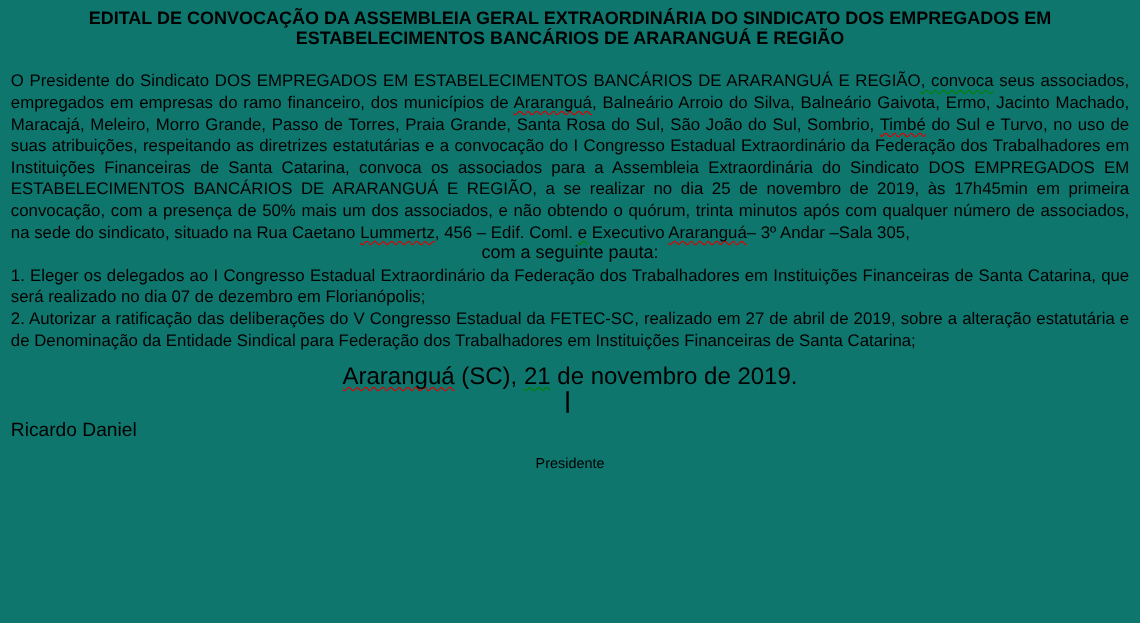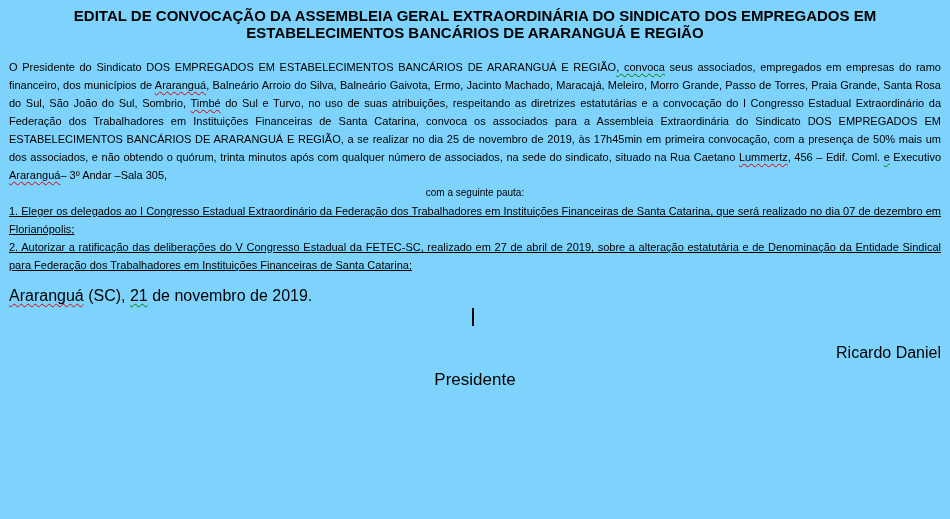--- a/index.html
+++ b/index.html
@@ -3,75 +3,75 @@
 <meta charset="utf-8">
 <style>
   * { box-sizing: border-box; }
   html, body { margin: 0; padding: 0; background: #ffffff; }
   body {
     width: 950px; height: 519px; overflow: hidden;
     font-family: "Liberation Sans", "DejaVu Sans", sans-serif;
     color: #000000;
     -webkit-font-smoothing: antialiased;
   }
-  .page { width: 950px; height: 519px; padding: 7px 9px 0 9px; background: #7dd3fc; }
+  .page { width: 950px; height: 519px; padding: 7px 9px 0 9px; background: #0f766e; }
 
   .title {
     margin: 0 auto 17px auto;
     max-width: 845px;
     font-size: 15px; line-height: 17px;
     font-weight: bold; text-align: center;
   }
 
   .para {
     margin: 0;
-    font-size: 11px; line-height: 18px;
+    font-size: 14px; line-height: 18px;
     text-align: justify;
   }
   .center-line {
-    font-size: 10px; line-height: 18px;
+    font-size: 15px; line-height: 18px;
     text-align: center;
   }
 
-  .items .para { margin: 0; text-decoration: underline; }
+  .items .para { margin: 0; }
 
   .mark-red {
     text-decoration: underline;
     text-decoration-style: wavy;
     text-decoration-color: #e00000;
     text-decoration-thickness: 1px;
     text-underline-offset: 2px;
     text-decoration-skip-ink: none;
   }
   .mark-green {
     text-decoration: underline;
     text-decoration-style: wavy;
     text-decoration-color: #008000;
     text-decoration-thickness: 1px;
     text-underline-offset: 2px;
     text-decoration-skip-ink: none;
   }
 
   .date-line {
     margin-top: 13px;
-    font-size: 16px; line-height: 18px;
-    text-align: left;
+    font-size: 20px; line-height: 18px;
+    text-align: center;
   }
 
   .caret-row { height: 24px; display: flex; justify-content: center; align-items: center; }
   .caret { width: 2px; height: 18px; background: #000000; margin-left: -4px; }
 
   .sig-name {
-    margin-top: 14px;
+    margin-top: 2px;
     font-size: 16px; line-height: 19px;
-    text-align: right;
+    text-align: left;
   }
   .sig-role {
     margin-top: 10px;
-    font-size: 17px; line-height: 16px;
+    font-size: 12px; line-height: 16px;
     text-align: center;
   }
 </style>
 </head>
 <body>
 
 <div class="page">
 
   <h1 class="title">EDITAL DE CONVOCAÇÃO DA ASSEMBLEIA GERAL EXTRAORDINÁRIA DO SINDICATO DOS EMPREGADOS EM ESTABELECIMENTOS BANCÁRIOS DE ARARANGUÁ E REGIÃO</h1>
 

